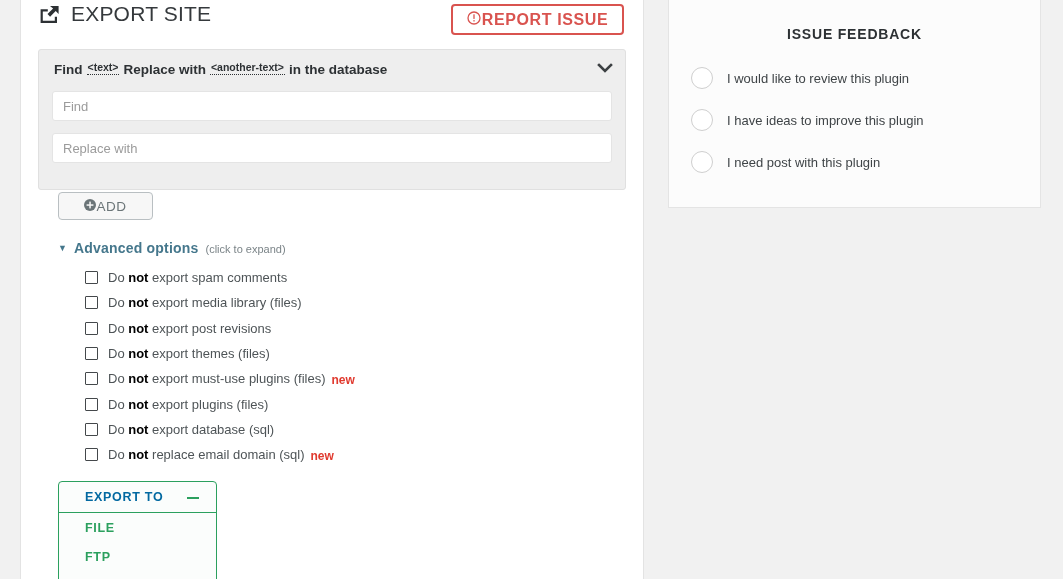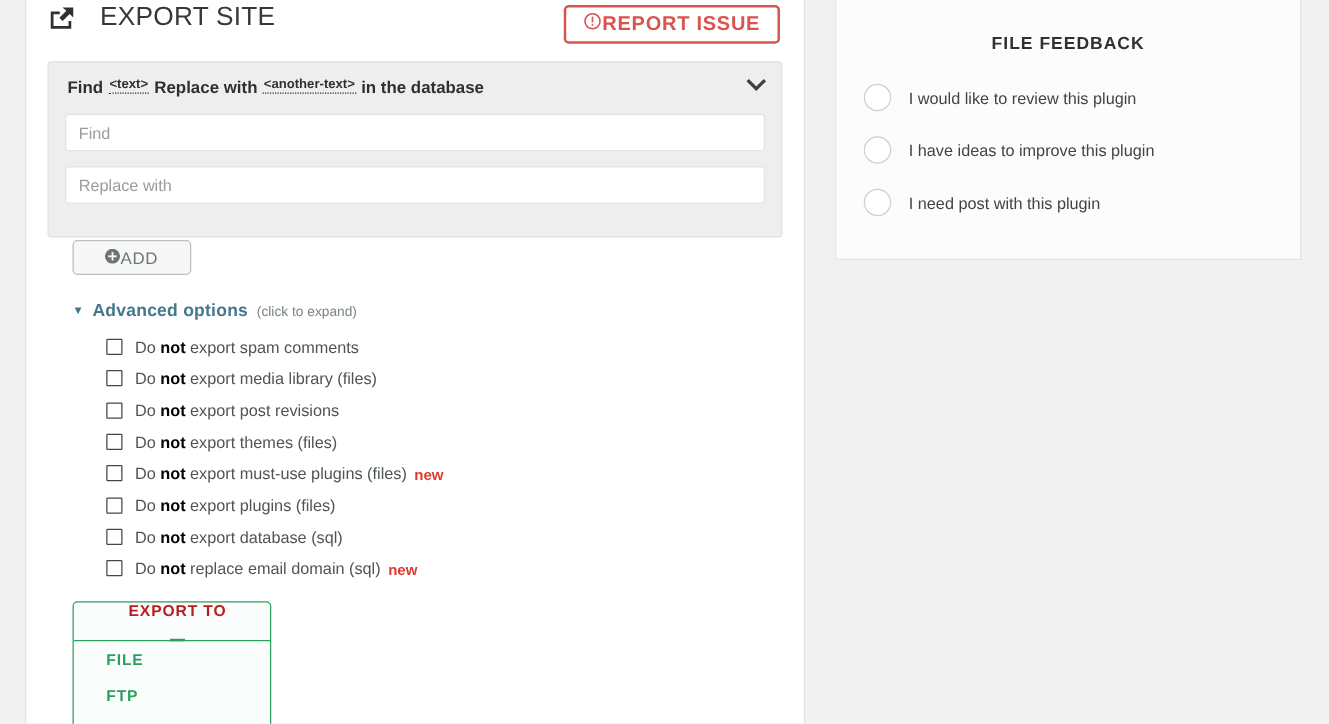--- a/index.html
+++ b/index.html
@@ -32,21 +32,21 @@
   .page-header {
     position: relative;
     height: 40px;
     padding: 0 0 0 18px;
   }
   .page-title {
     position: absolute;
     left: 18px; top: 2px;
     display: flex;
     align-items: center;
-    gap: 20px;
+    gap: 11px;
     font-size: 21px;
     font-weight: 400;
     letter-spacing: .2px;
     color: #35393c;
     justify-content: flex-end;
   }
   .share-icon { display: block; }
 
   .report-issue-btn {
     position: absolute;
@@ -204,26 +204,25 @@
     background: #fbfdfc;
     overflow: hidden;
   }
   .export-head {
     height: 31px;
     border-bottom: 1px solid #2ba05e;
     display: flex;
     align-items: center;
     justify-content: space-between;
     padding: 0 17px 0 26px;
-    color: #b91c1c;
+    color: #0369a1;
     font-size: 12.5px;
     font-weight: bold;
     letter-spacing: .7px;
     cursor: pointer;
-    flex-direction: column;
   }
   .export-minus {
     display: inline-block;
     width: 12px;
     height: 2.5px;
     background: #2ba05e;
     position: relative;
     top: 1px;
   }
   .export-item {
@@ -387,21 +386,21 @@
       </div>
       <div id="export-items">
           <div class="export-item">FILE</div>
           <div class="export-item">FTP</div>
         </div>
     </div>
 
   </div>
 
   <div id="feedback-card">
-    <div class="fb-title">FILE FEEDBACK</div>
+    <div class="fb-title">ISSUE FEEDBACK</div>
     <div id="feedback-options">
         <div class="fb-row">
           <span class="radio"></span>
           <span class="fb-label">I would like to review this plugin</span>
         </div>
         <div class="fb-row">
           <span class="radio"></span>
           <span class="fb-label">I have ideas to improve this plugin</span>
         </div>
         <div class="fb-row">

